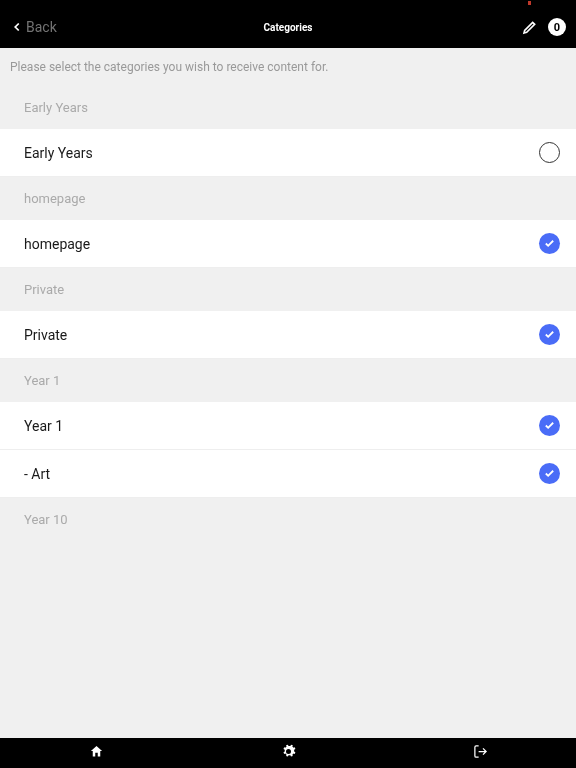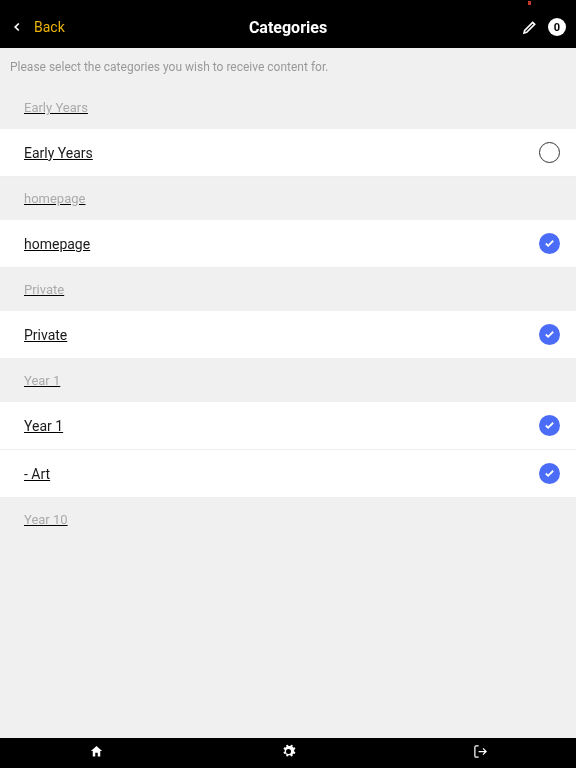--- a/index.html
+++ b/index.html
@@ -28,28 +28,28 @@
     background: #000;
     color: #fff;
     display: flex;
     align-items: center;
     justify-content: space-between;
     padding: 0 10px;
   }
   .back-btn {
     display: flex;
     align-items: center;
-    gap: 10px;
+    gap: 2px;
     font-size: 14px;
-    color: #eab308;
+    color: #737373;
     justify-content: space-between;
   }
   .back-btn svg { width: 14px; height: 14px; }
   .title {
-    font-size: 16px;
+    font-size: 10px;
     font-weight: 700;
     position: absolute;
     left: 50%;
     transform: translateX(-50%);
   }
   .top-right {
     display: flex;
     align-items: center;
     gap: 10px;
   }
@@ -65,21 +65,20 @@
     align-items: center;
     justify-content: center;
   }
   .instruction {
     padding: 12px 10px;
     font-size: 12px;
     color: #999;
   }
   .list {
     background: #f0f0f0;
-    text-decoration: underline;
   }
   .section-header {
     padding: 14px 24px;
     font-size: 13px;
     color: #aaa;
     background: #f0f0f0;
   }
   .row {
     background: #fff;
     padding: 13px 16px 13px 24px;

